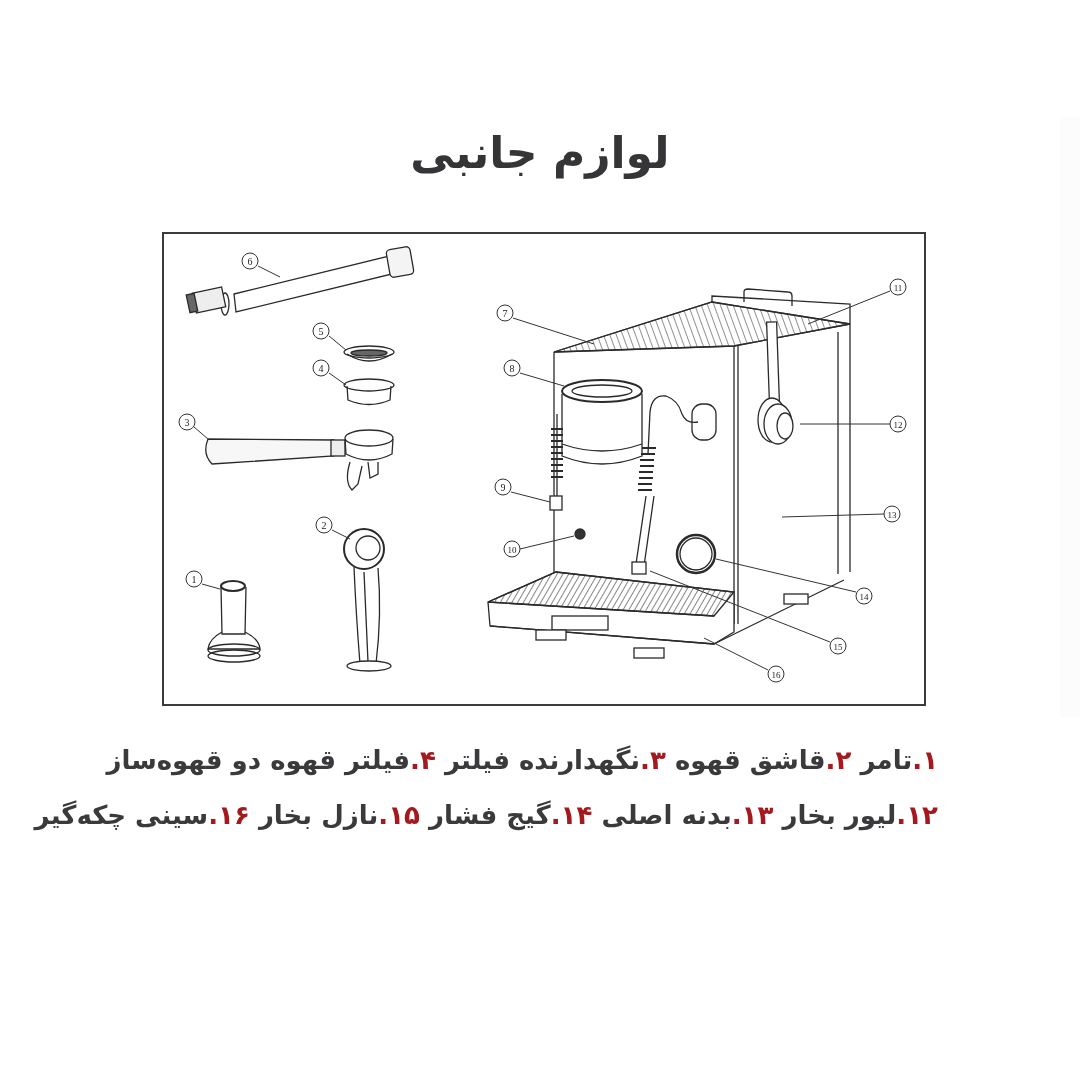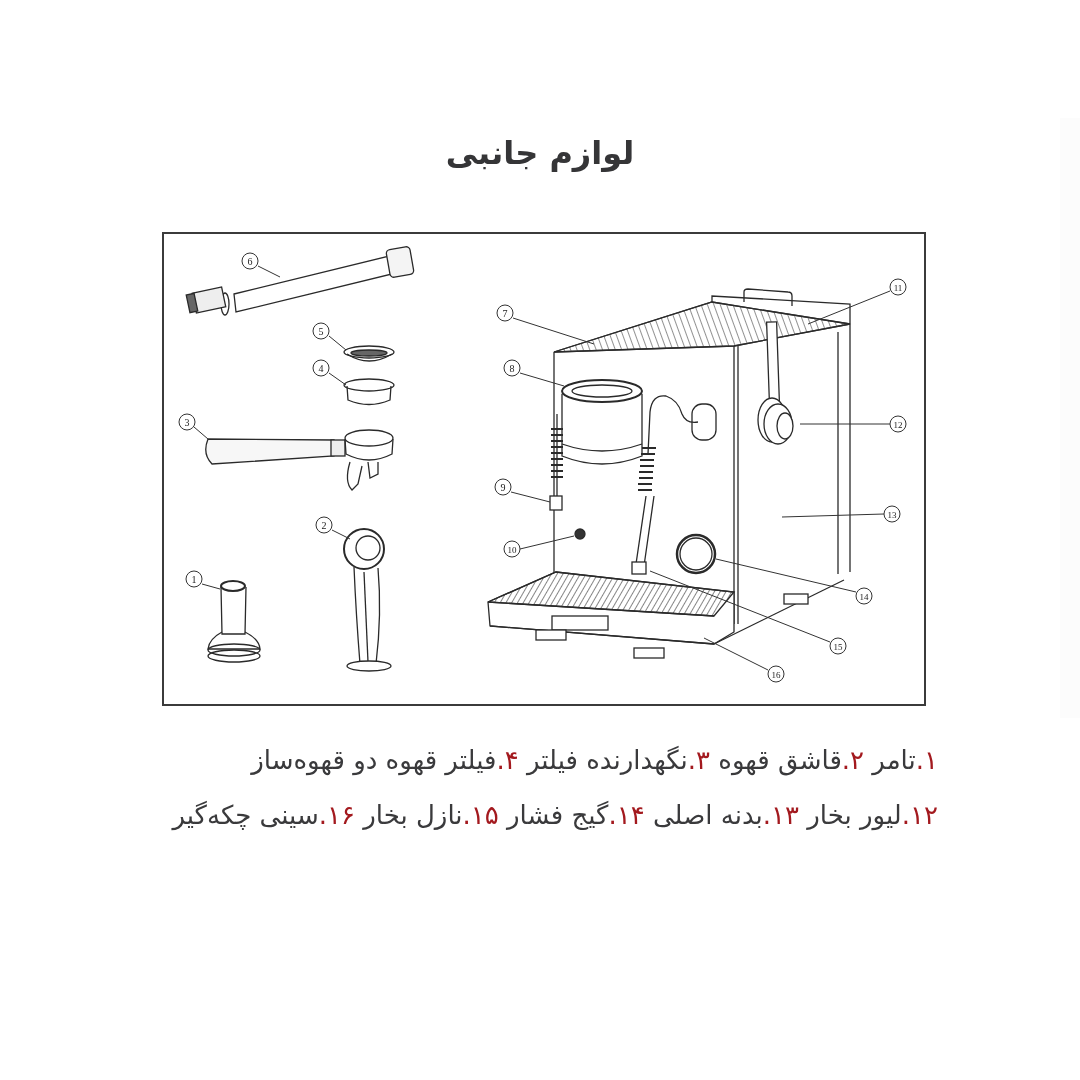--- a/index.html
+++ b/index.html
@@ -2,33 +2,33 @@
 <html><head>
   <meta charset="utf-8">
   <style>
     html, body { margin: 0; padding: 0; }
     body {
       width: 1080px; height: 1080px; background: #ffffff; position: relative; overflow: hidden;
       font-family: "DejaVu Sans", sans-serif; color: #3a3a3c;
     }
     .title {
       position: absolute; top: 108px; left: 0; width: 1080px; text-align: center;
-      font-family: "DejaVu Sans", sans-serif; font-weight: bold; font-size: 32px; color: #353537;
+      font-family: "DejaVu Sans", sans-serif; font-weight: bold; font-size: 44px; color: #353537;
       direction: rtl; line-height: 90px;
     }
     .diagram-frame {
       position: absolute; left: 162px; top: 232px; width: 760px; height: 470px;
       border: 2px solid #3b3b3b; background: #fff;
     }
     .diagram-frame svg { position: absolute; left: 0; top: 0; }
     .legend {
       position: absolute; top: 733px; right: 142px; width: 800px; direction: rtl; text-align: right;
       font-family: "DejaVu Sans", sans-serif; font-size: 26px; color: #3a3a3c;
     }
-    .legend-line { height: 55px; line-height: 55px; white-space: nowrap; }
+    .legend-line { height: 55px; line-height: 55px; white-space: nowrap; font-weight: bold; }
     .num { color: #a3191e; }
     .faint-side { position: absolute; right: 0; top: 118px; width: 20px; height: 600px; background: #fcfcfc; }
   </style>
 </head>
 <body>
 
 <div class="faint-side"></div>
 
 <div class="title">لوازم جانبی</div>
 

